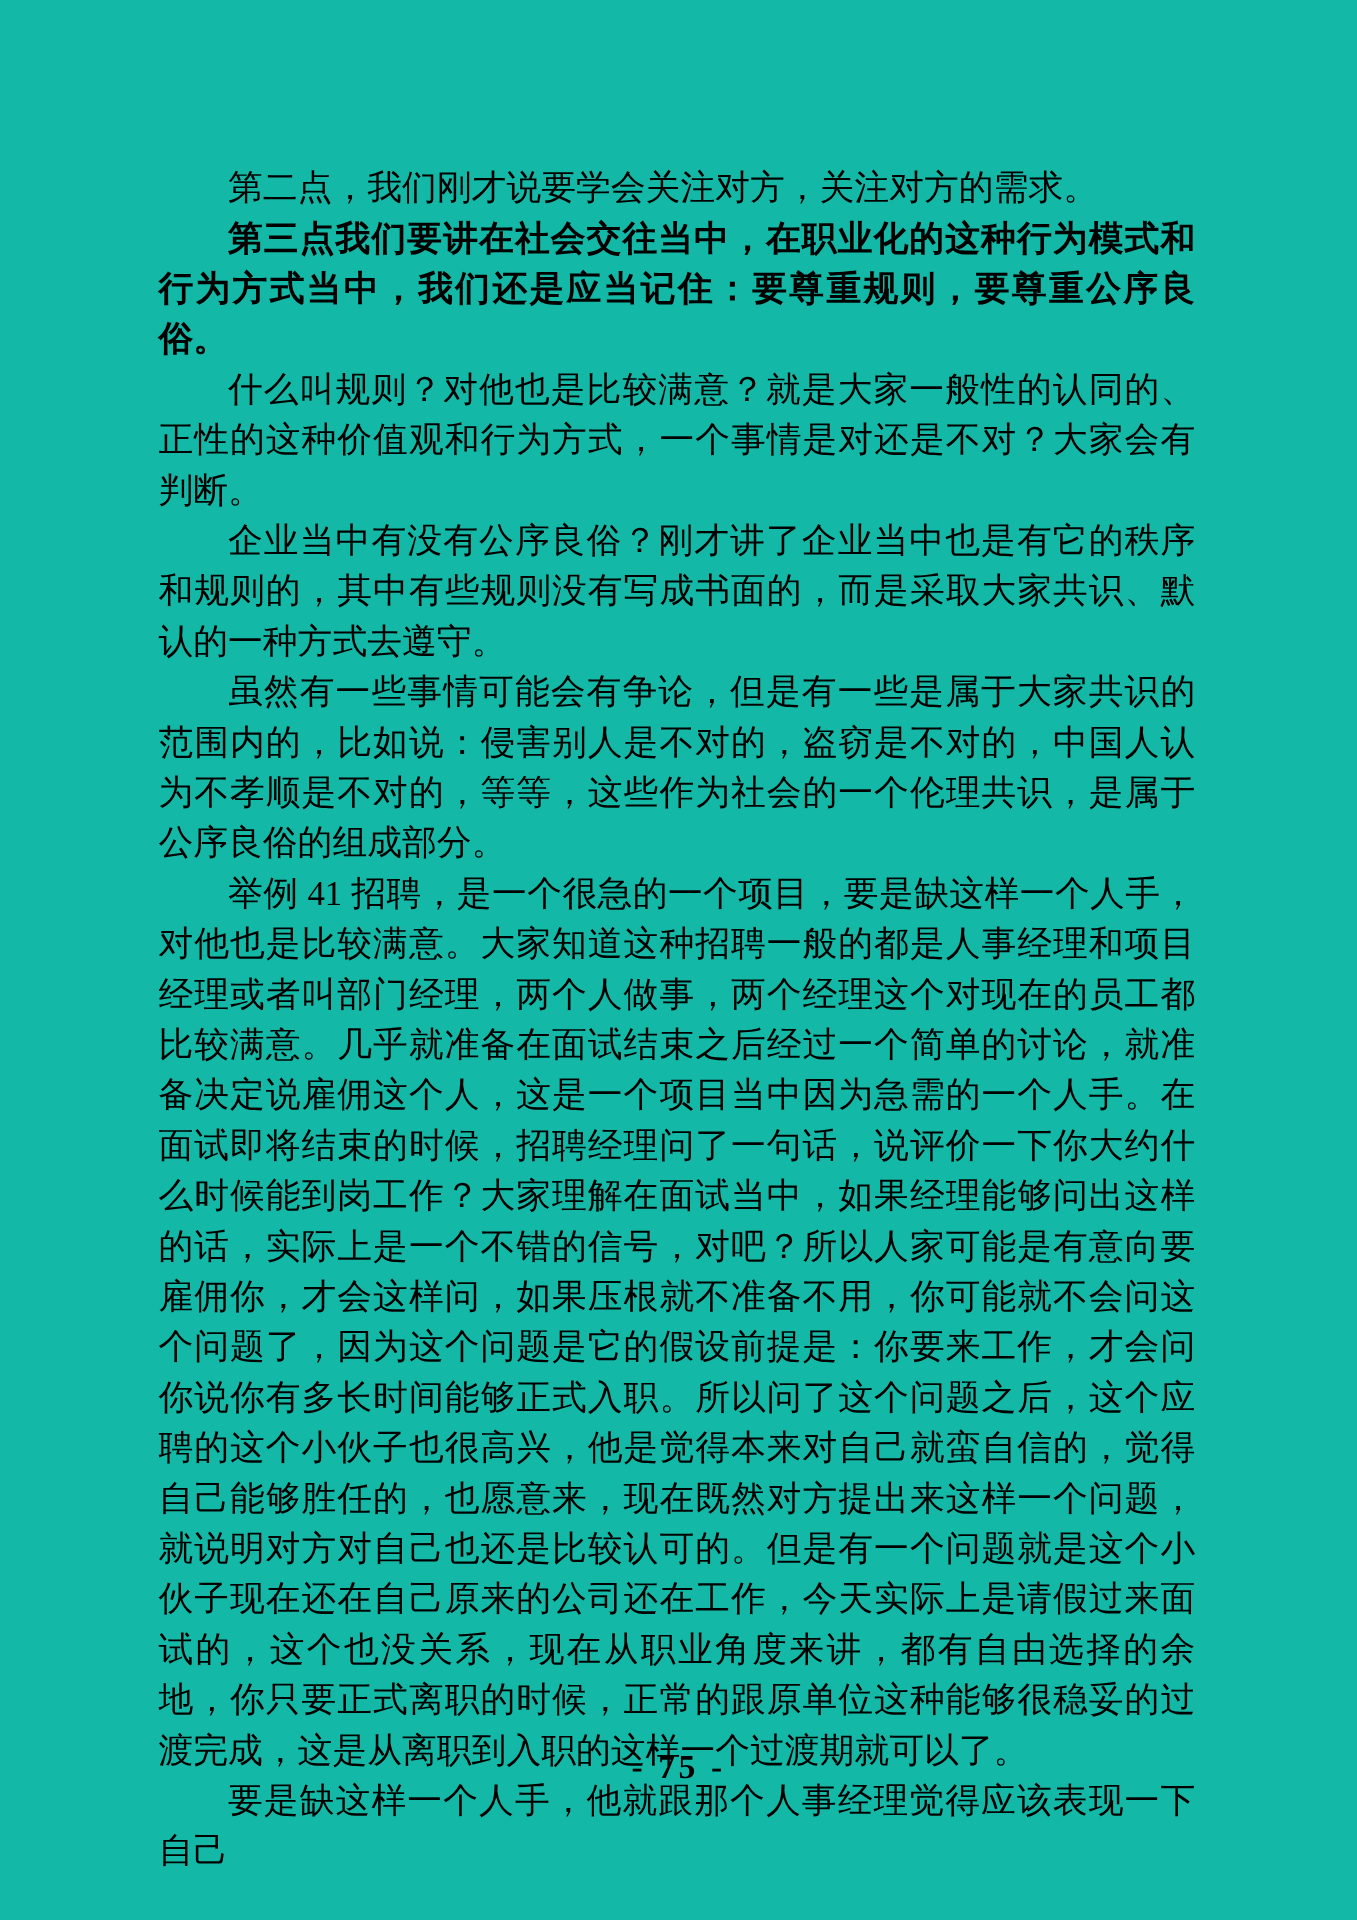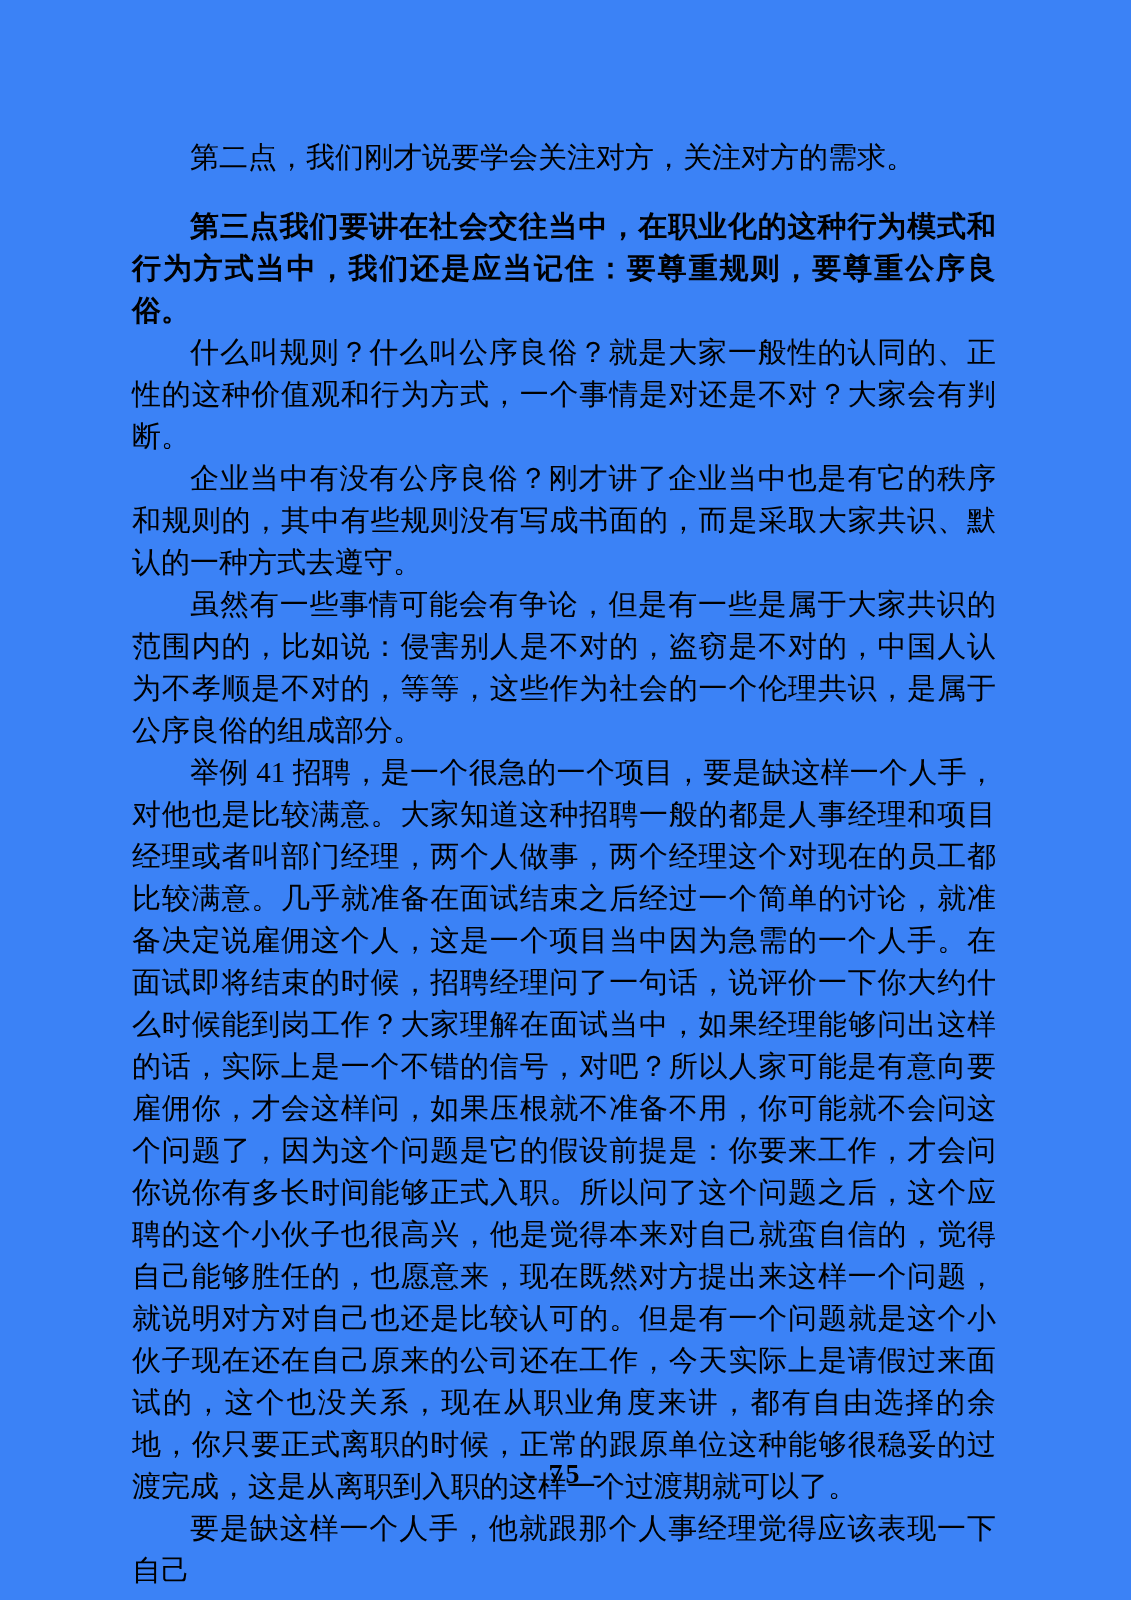--- a/index.html
+++ b/index.html
@@ -5,21 +5,21 @@
   * { box-sizing: border-box; }
   html, body {
     margin: 0;
     padding: 0;
     background: #ffffff;
   }
   .page {
     position: relative;
     width: 1131px;
     height: 1600px;
-    background: #3b82f6;
+    background: #14b8a6;
     overflow: hidden;
     font-family: "Liberation Serif", "DejaVu Serif", serif;
     color: #000000;
   }
   .content {
     position: absolute;
     left: 132px;
     top: 136px;
     width: 864px;
   }
@@ -29,21 +29,20 @@
     font-size: 29px;
     line-height: 42px;
     text-align: justify;
     text-justify: inter-ideograph;
     text-indent: 2em;
     font-weight: normal;
     word-break: break-all;
   }
   .para.bold {
     font-weight: bold;
-    margin-top: 27px;
   }
   .lead-bold {
     font-weight: normal;
   }
   .footer {
     position: absolute;
     left: 0;
     top: 1458px;
     width: 100%;
     text-align: center;
@@ -54,21 +53,21 @@
     font-weight: bold;
   }
 </style>
 </head>
 <body>
 
 <div class="page">
   <div class="content">
     <p class="para">第二点，我们刚才说要学会关注对方，关注对方的需求。</p>
     <p class="para bold">第三点我们要讲在社会交往当中，在职业化的这种行为模式和行为方式当中，我们还是应当记住：要尊重规则，要尊重公序良俗。</p>
-    <p class="para">什么叫规则？什么叫公序良俗？就是大家一般性的认同的、正性的这种价值观和行为方式，一个事情是对还是不对？大家会有判断。</p>
+    <p class="para">什么叫规则？对他也是比较满意？就是大家一般性的认同的、正性的这种价值观和行为方式，一个事情是对还是不对？大家会有判断。</p>
     <p class="para">企业当中有没有公序良俗？刚才讲了企业当中也是有它的秩序和规则的，其中有些规则没有写成书面的，而是采取大家共识、默认的一种方式去遵守。</p>
     <p class="para">虽然有一些事情可能会有争论，但是有一些是属于大家共识的范围内的，比如说：侵害别人是不对的，盗窃是不对的，中国人认为不孝顺是不对的，等等，这些作为社会的一个伦理共识，是属于公序良俗的组成部分。</p>
     <p class="para"><span class="lead-bold">举例 41 招聘，</span><span>是一个很急的一个项目，要是缺这样一个人手，对他也是比较满意。大家知道这种招聘一般的都是人事经理和项目经理或者叫部门经理，两个人做事，两个经理这个对现在的员工都比较满意。几乎就准备在面试结束之后经过一个简单的讨论，就准备决定说雇佣这个人，这是一个项目当中因为急需的一个人手。在面试即将结束的时候，招聘经理问了一句话，说评价一下你大约什么时候能到岗工作？大家理解在面试当中，如果经理能够问出这样的话，实际上是一个不错的信号，对吧？所以人家可能是有意向要雇佣你，才会这样问，如果压根就不准备不用，你可能就不会问这个问题了，因为这个问题是它的假设前提是：你要来工作，才会问你说你有多长时间能够正式入职。所以问了这个问题之后，这个应聘的这个小伙子也很高兴，他是觉得本来对自己就蛮自信的，觉得自己能够胜任的，也愿意来，现在既然对方提出来这样一个问题，就说明对方对自己也还是比较认可的。但是有一个问题就是这个小伙子现在还在自己原来的公司还在工作，今天实际上是请假过来面试的，这个也没关系，现在从职业角度来讲，都有自由选择的余地，你只要正式离职的时候，正常的跟原单位这种能够很稳妥的过渡完成，这是从离职到入职的这样一个过渡期就可以了。</span></p>
     <p class="para">要是缺这样一个人手，他就跟那个人事经理觉得应该表现一下自己</p>
   </div>
   <div class="footer">
     <span class="pagenum">- 75 -</span>
   </div>
 </div>
 

